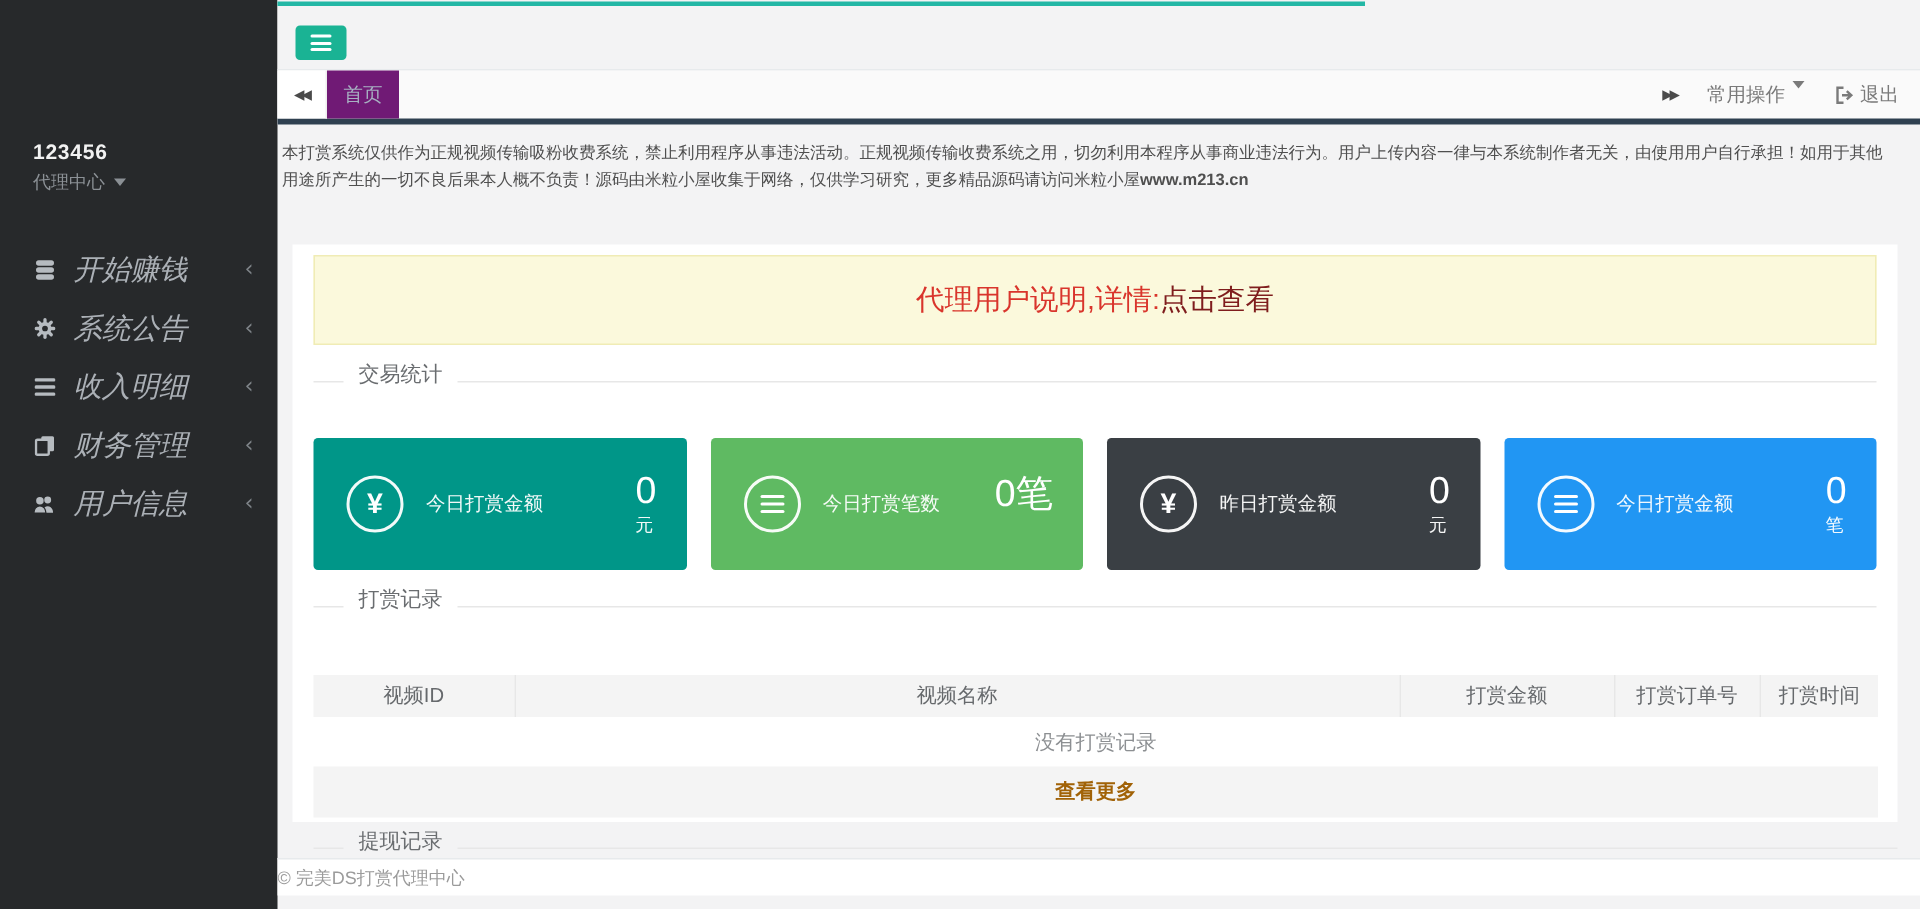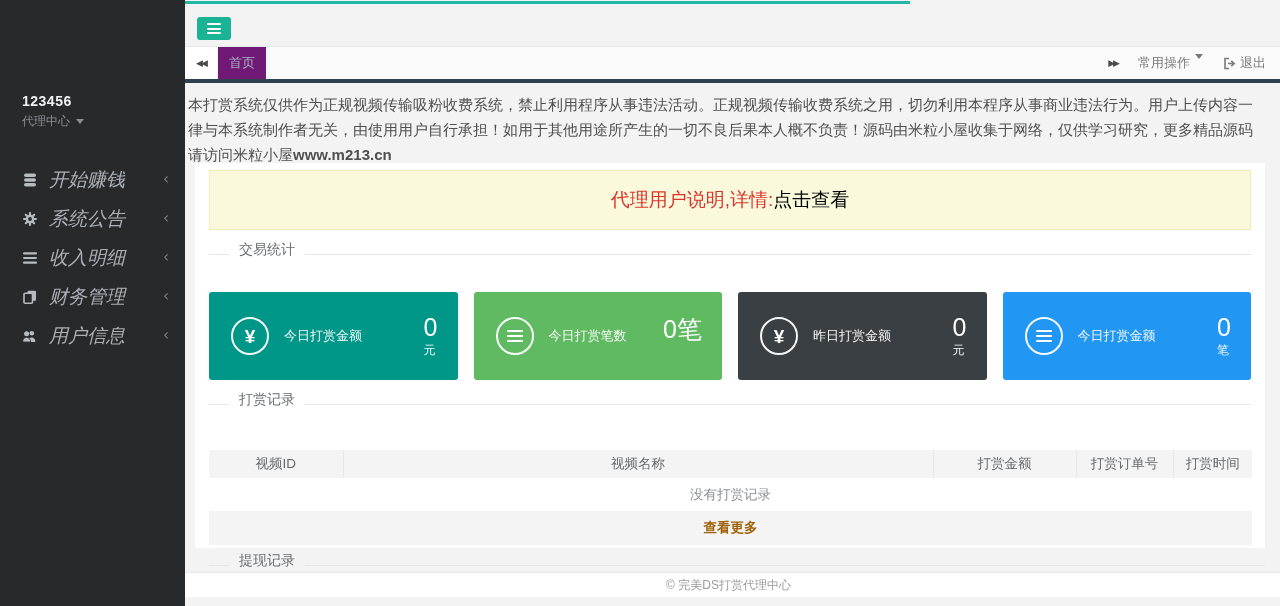--- a/index.html
+++ b/index.html
@@ -36,29 +36,29 @@
   .tabbar { position:absolute; left:0; top:47px; width:100%; height:36px; background:#fafafa;
     border-bottom:4px solid #2f4050; display:flex; align-items:stretch; }
   .tab-scroll { width:33px; background:#fff; border-right:1px solid #eee; display:flex; align-items:center; justify-content:center;
     color:#4a4a4a; font-size:9px; letter-spacing:-2px; cursor:pointer; }
   .tab { width:48px; background:#701a75; color:#a7b1c2; font-size:13px; display:flex; align-items:center; justify-content:center; cursor:pointer; }
   .tab-right { margin-left:auto; display:flex; align-items:center; gap:20px; padding-right:14px; color:#7a7a7a; font-size:13px; }
   .dbl-arrow { font-size:9px; letter-spacing:-2px; color:#4a4a4a; cursor:pointer; }
   .ops { display:flex; align-items:flex-start; cursor:pointer; }
   .logout { display:flex; align-items:center; gap:4px; cursor:pointer; }
 
-  .disclaimer { position:absolute; left:3px; right:18px; top:93px; font-size:15px; color:#4f4f4f; line-height:1.65; }
+  .disclaimer { position:absolute; left:3px; right:18px; top:93px; font-size:11px; color:#4f4f4f; line-height:1.65; }
   .disclaimer b { font-weight:bold; }
 
   .panel { position:absolute; left:10px; right:15px; top:163px; height:385px; background:#fff; }
 
   .notice { position:absolute; left:14px; right:14px; top:7px; height:60px; background:#fbf9dc; border:1px solid #f0ecb5;
     display:flex; align-items:center; justify-content:center; font-size:19px; cursor:default; }
   .notice .notice-red { color:#d9352c; }
-  .notice .notice-link { color:#000000; cursor:pointer; }
+  .notice .notice-link { color:#7f1d1d; cursor:pointer; }
 
   .section-title { display:flex; align-items:center; font-size:14px; color:#6a6d70; }
   .section-title::before { content:""; width:20px; border-top:1px solid #e7e7e7; transform:translateY(4px); }
   .section-title::after { content:""; flex:1; border-top:1px solid #e7e7e7; transform:translateY(4px); }
   .section-title span { margin:0 10px; }
   .title-stats { position:absolute; left:14px; right:14px; top:78px; }
   .title-rewards { position:absolute; left:14px; right:14px; top:228px; }
   .title-withdraw { position:absolute; left:24px; right:15px; top:552px; }
 
   .cards { position:absolute; left:14px; right:14px; top:129px; height:88px; display:flex; gap:16px; }
@@ -74,21 +74,21 @@
 
   .rewards-table { position:absolute; left:14px; right:14px; top:287px; border-collapse:collapse; table-layout:fixed; width:calc(100% - 28px); }
   .rewards-table th { height:28px; background:#f4f4f4; font-weight:normal; font-size:13.5px; color:#66696c;
     border-left:1px solid #e7e7e7; }
   .rewards-table th:first-child { border-left:none; }
   .rewards-table td { text-align:center; font-size:13.5px; }
   .row-empty td { height:33px; background:#fff; color:#8c8f92; }
   .row-more td { height:34px; background:#f4f4f4; color:#a16207; font-weight:bold; cursor:pointer; }
 
   .footer-bar { position:absolute; left:0; right:0; top:572px; height:25px; background:#fff; border-top:1px solid #e7eaec;
-    font-size:12px; color:#9b9b9b; text-align:center; line-height:24px; padding-right:8px; }
+    font-size:12px; color:#9b9b9b; text-align:left; line-height:24px; padding-right:8px; }
 
   .svg-ic { display:block; }
 </style>
 </head>
 <body>
 
 <div class="sidebar">
   <div class="user-block">
     <div class="username">123456</div>
     <div class="role">

